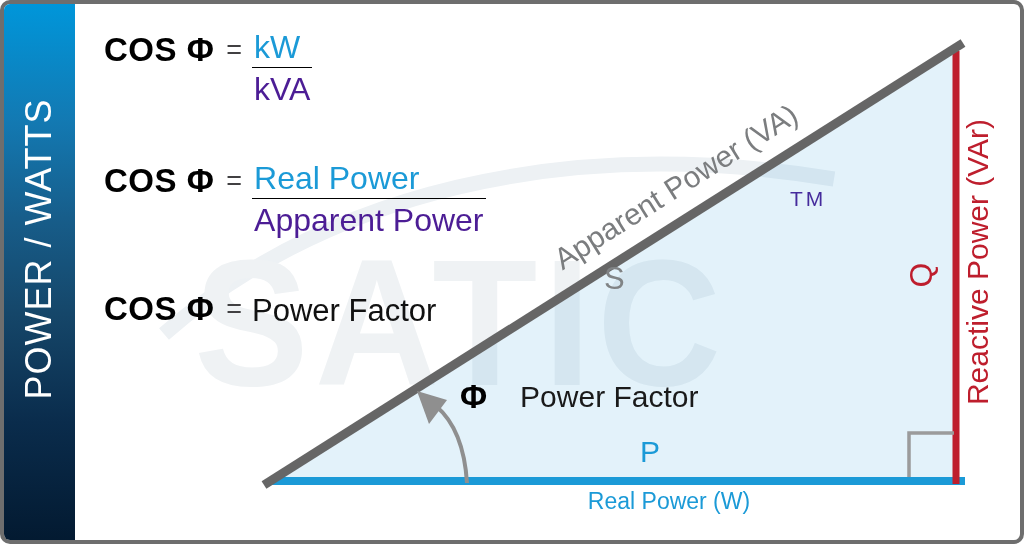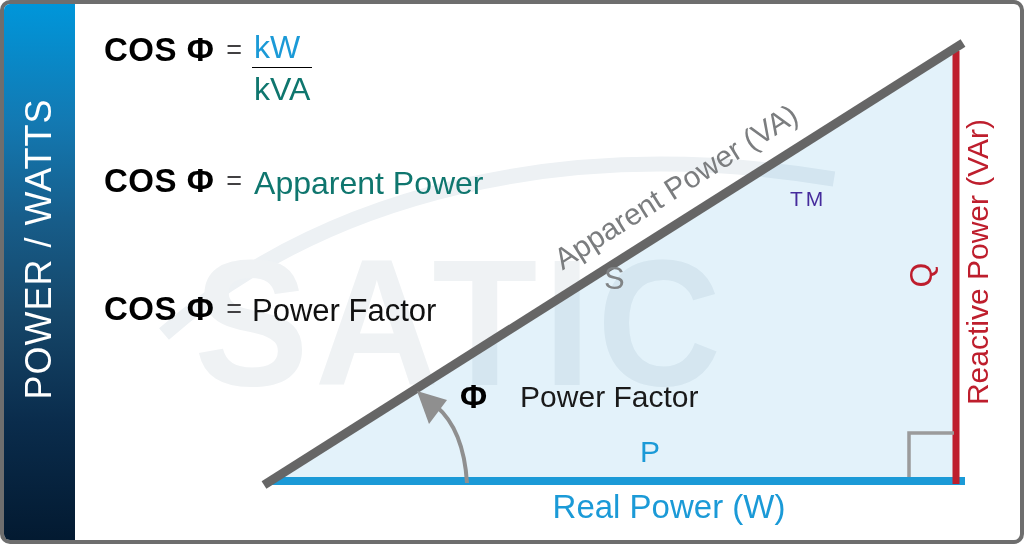--- a/index.html
+++ b/index.html
@@ -37,21 +37,21 @@
     font-size:21px; letter-spacing:3px; color:#4c1d95;
   }
   
   .tri-svg { position:absolute; inset:0; z-index:2; }
   
   .labels { position:absolute; inset:0; z-index:4;text-decoration:underline; }
   .formula { position:absolute; display:flex; align-items:flex-start; }
   .lhs { font-weight:bold; font-size:33px; color:#000000; letter-spacing:0.5px; white-space:nowrap; }
   .eq  { font-size:27px; color:#414042; margin:4px 10px 0 12px; }
   .frac .num { font-size:32px; color:#1B9AD7; line-height:1.0; padding:0 3px 4px 2px; border-bottom:1px solid #000000; white-space:nowrap; }
-  .frac .den { font-size:32px; color:#0f766e; line-height:1.0; padding:5px 2px 0 2px; white-space:nowrap; }
+  .frac .den { font-size:32px; color:#4c1d95; line-height:1.0; padding:5px 2px 0 2px; white-space:nowrap; }
   .rhs { font-size:31px; color:#111111; margin-top:3px; white-space:nowrap; }
   .apparent-label {
     position:absolute; left:672px; top:183px;
     transform:translate(-50%,-50%) rotate(-32.3deg);
     font-size:30px; color:#7B7D7F; white-space:nowrap;
   }
   .s-symbol { position:absolute; left:600px; top:257px; font-size:31px; color:#808385; }
   .q-symbol {
     position:absolute; left:917px; top:271px;
     transform:translate(-50%,-50%) rotate(-90deg);
@@ -61,21 +61,21 @@
     position:absolute; left:974px; top:258px;
     transform:translate(-50%,-50%) rotate(-90deg);
     font-size:30px; color:#BE1E2D; white-space:nowrap;
   }
   .angle-row { position:absolute; left:456px; top:374px; display:flex; align-items:flex-start; }
   .angle-phi { font-weight:bold; font-size:33px; color:#000000; }
   .angle-text { font-size:30px; color:#1a1a1a; margin-left:33px; margin-top:2px; white-space:nowrap; }
   .p-symbol { position:absolute; left:636px; top:431px; font-size:30px; color:#1B9AD7; }
   .realpower-label {
     position:absolute; left:665px; top:484px; transform:translateX(-50%);
-    font-size:33px; color:#1B9AD7; white-space:nowrap;
+    font-size:23px; color:#1B9AD7; white-space:nowrap;
   }
 </style>
 </head>
 <body>
 
 <div class="frame">
 
   <div class="watermark-layer">
     <svg width="1024" height="544" viewBox="0 0 1024 544">
       <path d="M160 330 C320 190 560 130 830 175" stroke="#EDF1F4" stroke-width="15" fill="none"></path>
@@ -106,20 +106,21 @@
       <div class="frac">
         <div class="num">kW</div>
         <div class="den">kVA</div>
       </div>
     </div>
 
     <div class="formula" style="left:100px;top:158px">
       <span class="lhs">COS Φ</span>
       <span class="eq">=</span>
       <div class="frac">
+        <div class="num">Real Power</div>
         <div class="den">Apparent Power</div>
       </div>
     </div>
 
     <div class="formula" style="left:100px;top:286px">
       <span class="lhs">COS Φ</span>
       <span class="eq">=</span>
       <span class="rhs">Power Factor</span>
     </div>
 

